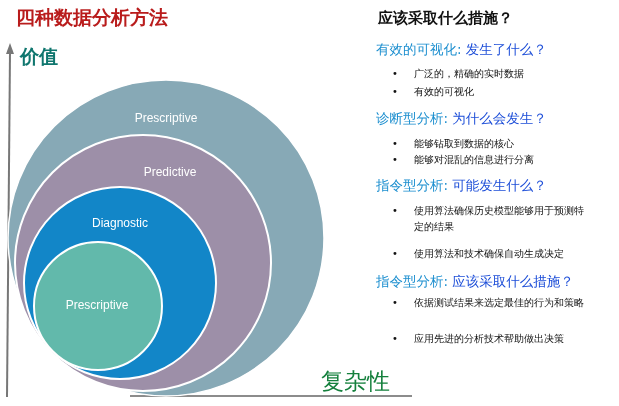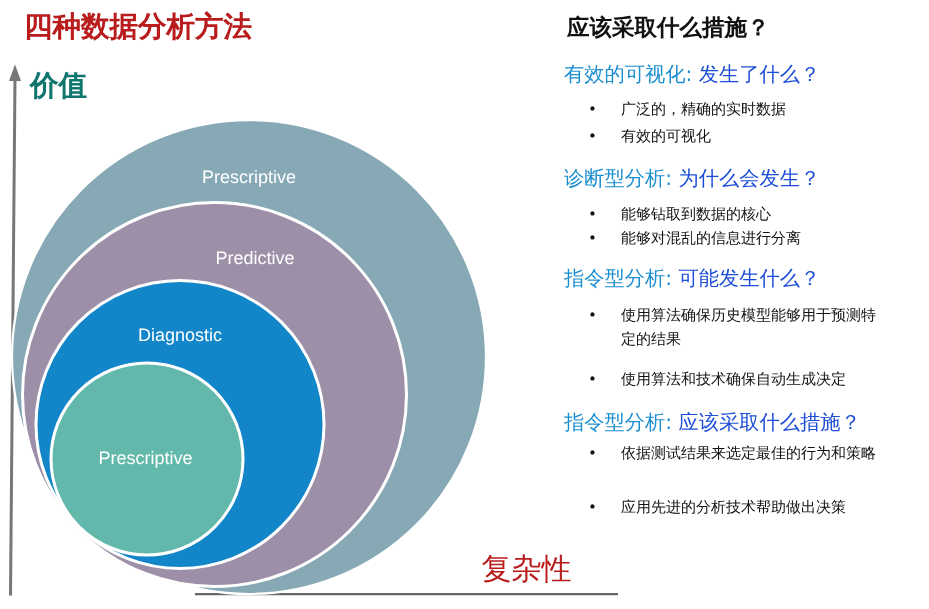--- a/index.html
+++ b/index.html
@@ -11,21 +11,21 @@
   .title {
     position: absolute; left: 16px; top: 5px;
     font-size: 19px; font-weight: bold; color: #b91c1c; letter-spacing: 0px;
   }
   .y-label {
     position: absolute; left: 20px; top: 44px;
     font-size: 19px; font-weight: bold; color: #0f766e;
   }
   .x-label {
     position: absolute; left: 321px; top: 366px;
-    font-size: 20px; color: #b91c1c;
+    font-size: 23px; color: #15803d;
   }
   .axis-svg { position: absolute; left: 0; top: 0; }
   .diagram { position: absolute; left: 0; top: 0; }
   .circle-label {
     position: absolute; color: #ffffff; font-size: 12px;
     font-family: "Liberation Sans", "DejaVu Sans", sans-serif;
     transform: translateX(-50%); white-space: nowrap;
   }
   .panel { position: absolute; left: 370px; top: 0; width: 249px; }
   .panel-heading {

